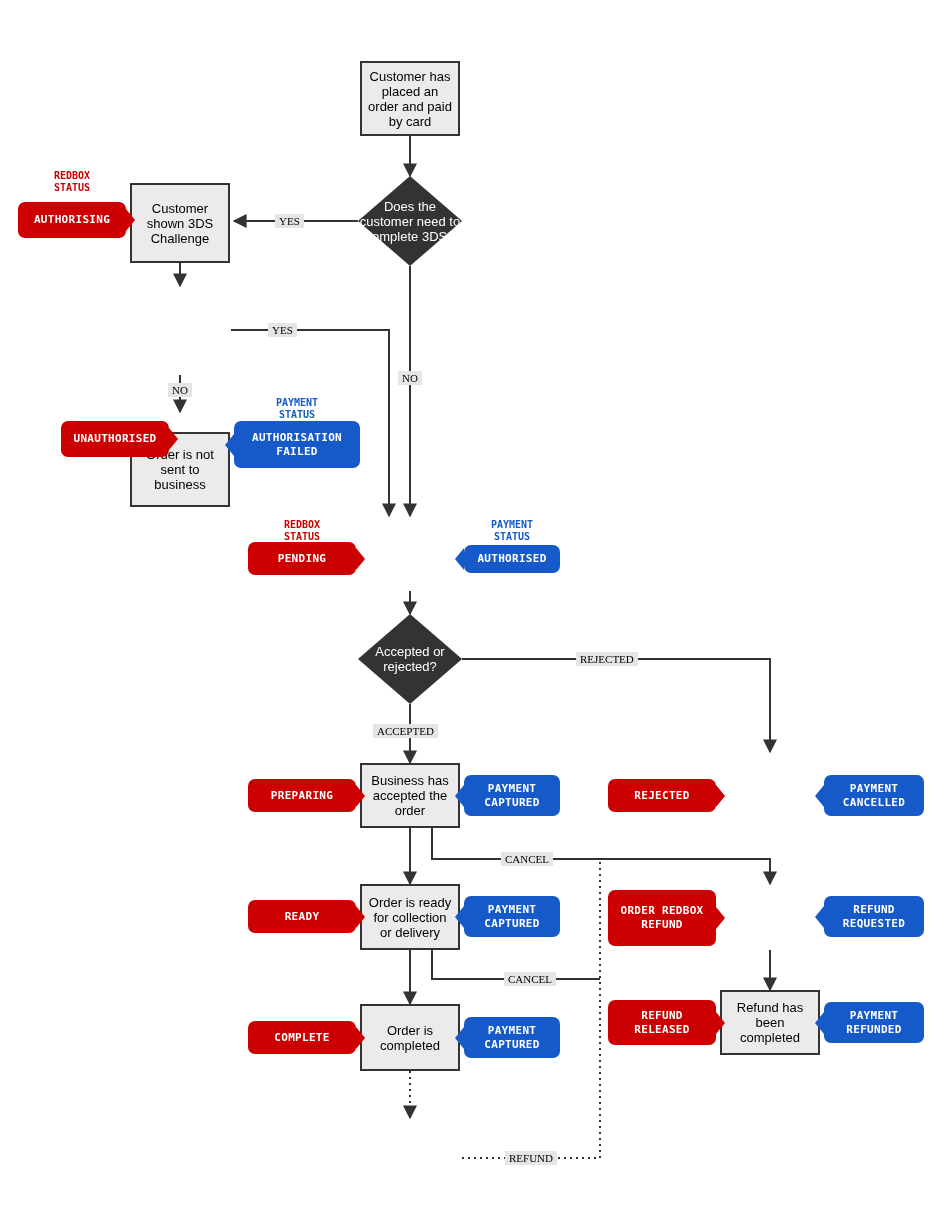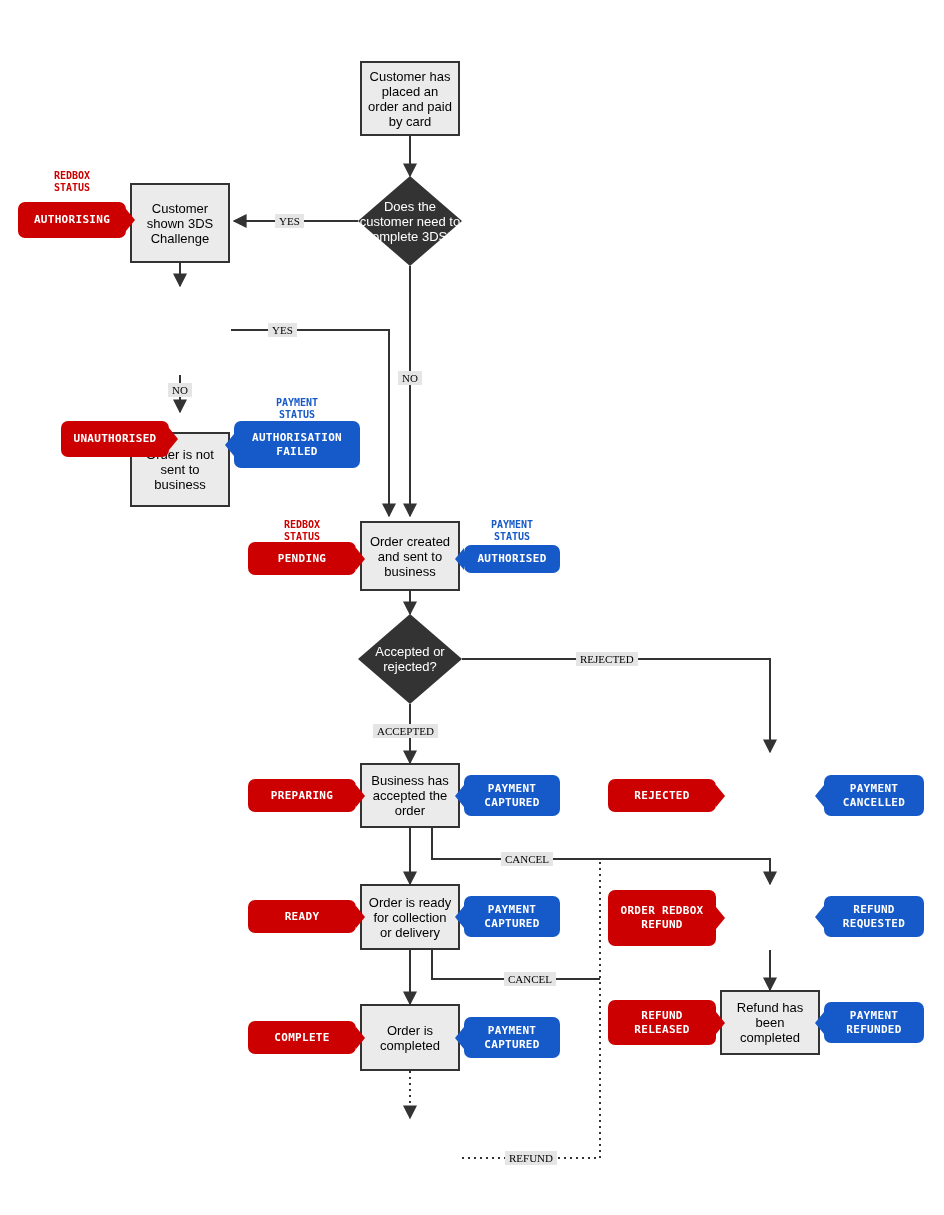--- a/index.html
+++ b/index.html
@@ -105,21 +105,20 @@
   <div class="diamond" style="left:358px;top:176px;width:104px;height:90px;">
     <div class="dshape"></div>
     <div class="dtext">Does the customer need to complete 3DS?</div>
   </div>
 
   <div class="node" style="left:130px;top:183px;width:100px;height:80px;">Customer shown 3DS Challenge</div>
 
 
   <div class="node" style="left:130px;top:432px;width:100px;height:75px;">Order is not sent to business</div>
 
-  <div class="node" style="left:360px;top:521px;width:100px;height:70px;">Order created and sent to business</div>
 
   <div class="diamond" style="left:358px;top:614px;width:104px;height:90px;">
     <div class="dshape"></div>
     <div class="dtext">Accepted or rejected?</div>
   </div>
 
   <div class="node" style="left:360px;top:763px;width:100px;height:65px;">Business has accepted the order</div>
 
   <div class="node" style="left:360px;top:1004px;width:100px;height:67px;">Order is completed</div>
 

